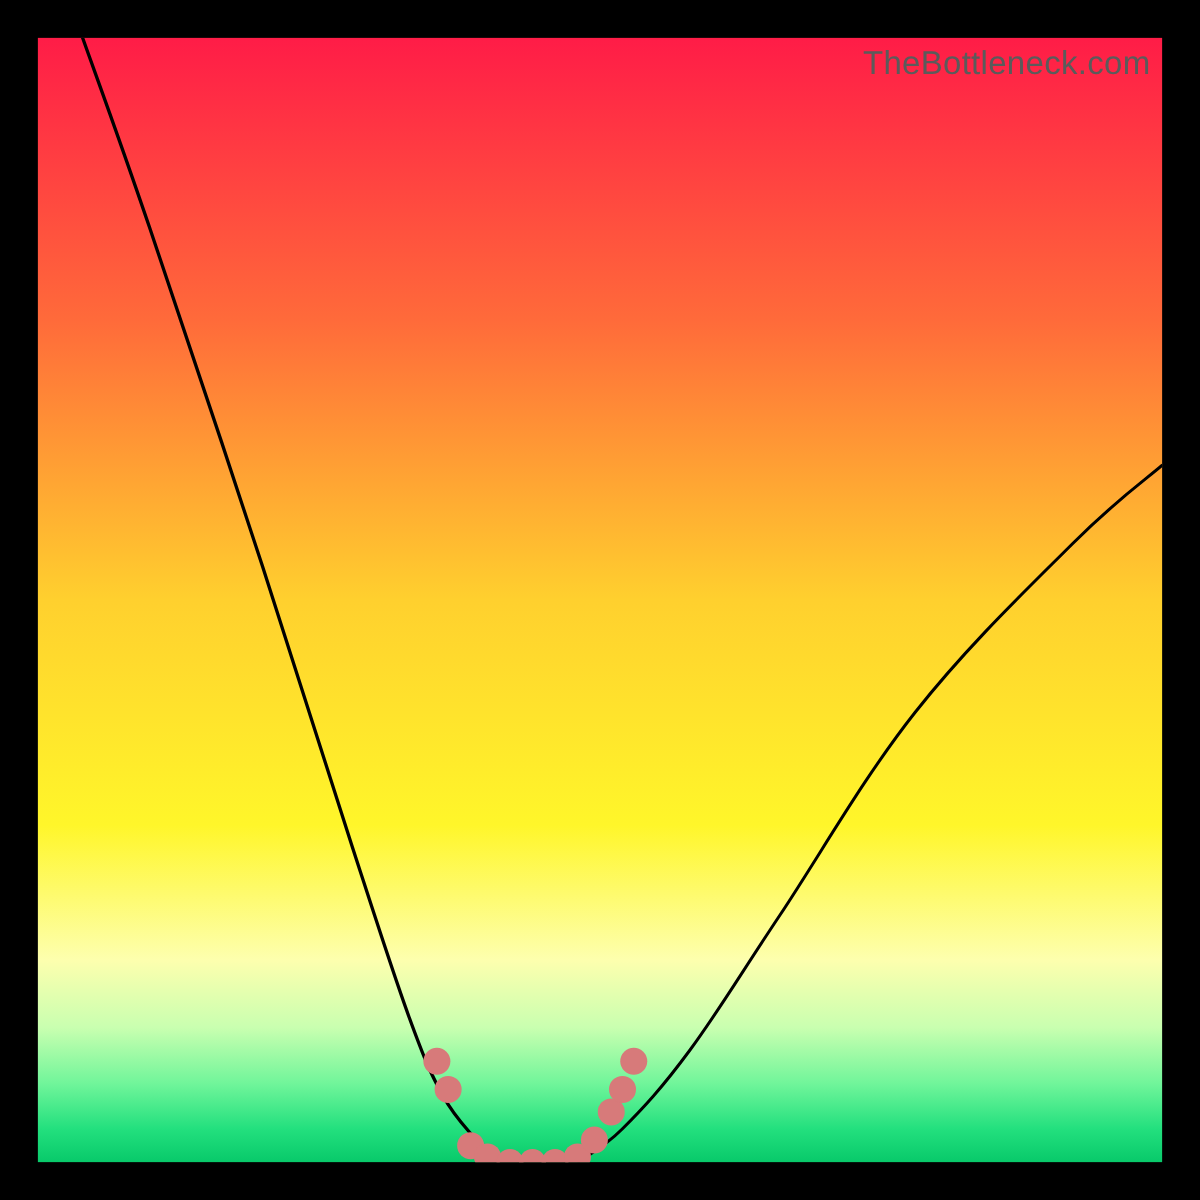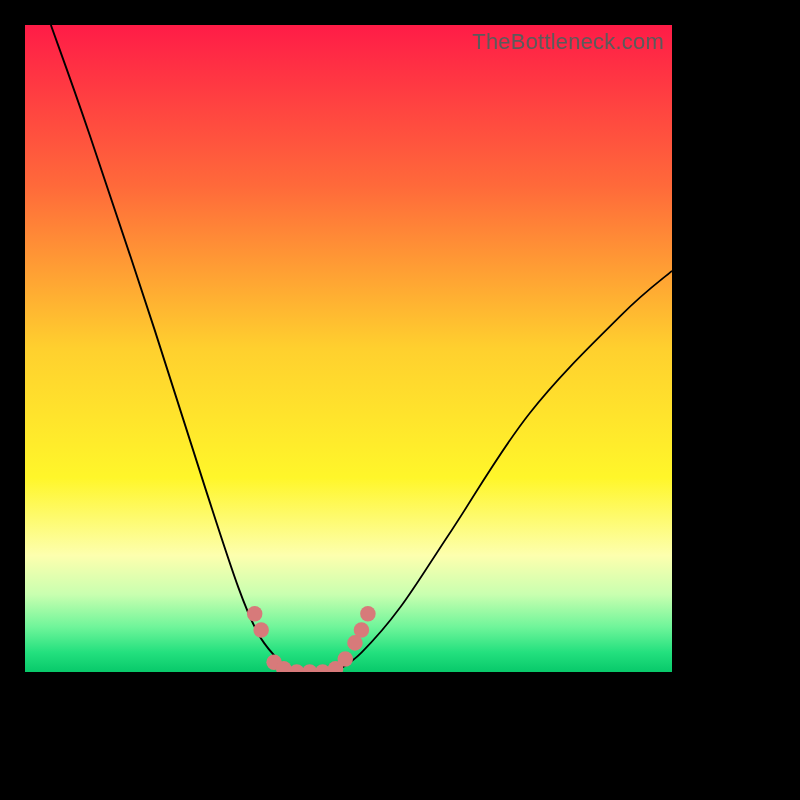--- a/index.html
+++ b/index.html
@@ -8,21 +8,21 @@
     background: #000;
     width: 800px;
     height: 800px;
     overflow: hidden;
     font-family: Arial, Helvetica, sans-serif;
   }
   .frame {
     position: absolute;
     left: 25px;
     top: 25px;
-    width: 647px;
+    width: 750px;
     height: 750px;
     overflow: hidden;
   }
   .gradient {
     position: absolute;
     inset: 0;
   }
   .watermark {
     position: absolute;
     right: 8px;

